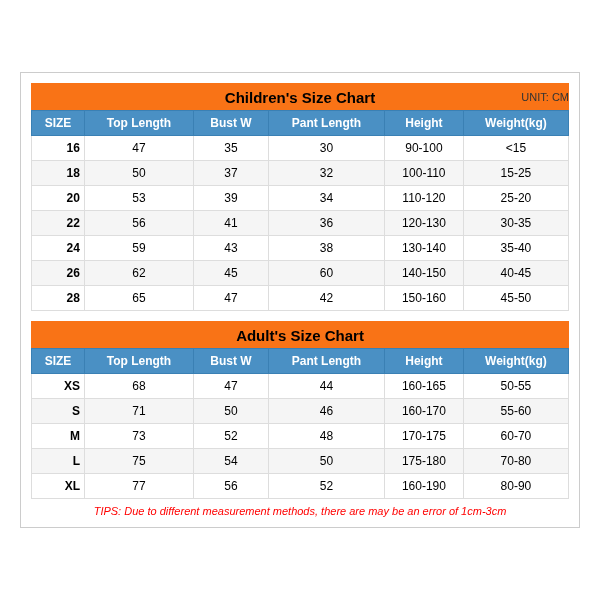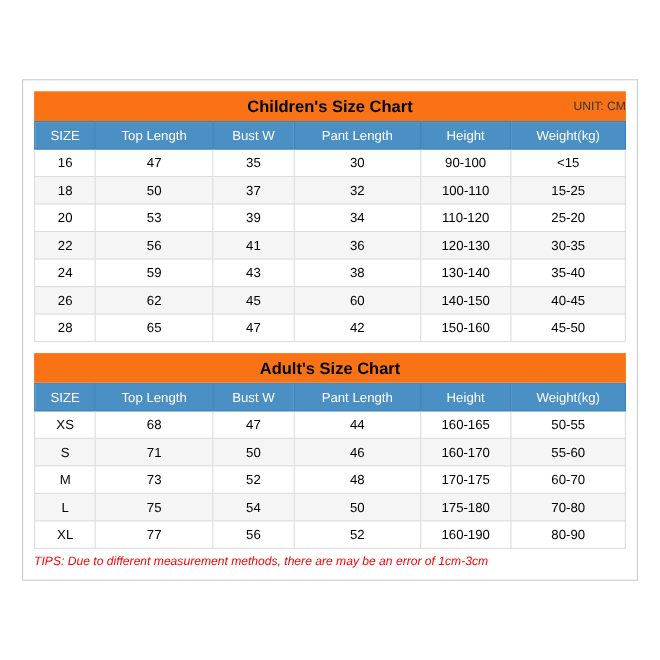--- a/index.html
+++ b/index.html
@@ -37,44 +37,46 @@
       color: #333;
     }
     table {
       width: 100%;
       border-collapse: collapse;
       margin-bottom: 2px;
     }
     th {
       background-color: #4a90c4;
       color: #fff;
-      font-weight: normal;
+      font-weight: bold;
       text-align: center;
       padding: 5px 4px;
       border: 1px solid #3a80b4;
       font-size: 12px;
     }
     td {
       text-align: center;
       padding: 5px 4px;
       border: 1px solid #ddd;
       font-size: 12px;
     }
     tr:nth-child(even) td {
       background-color: #f5f5f5;
     }
     tr:nth-child(odd) td {
       background-color: #fff;
     }
     td:first-child {
-      font-weight: normal;
+      font-weight: bold;
+      text-align: right;
     }
     .tips {
       color: red;
       font-size: 11px;
+      text-align: center;
       margin-top: 6px;
       font-style: italic;
     }
     .section-gap {
       height: 8px;
     }
   </style>
 </head>
 <body>
 

